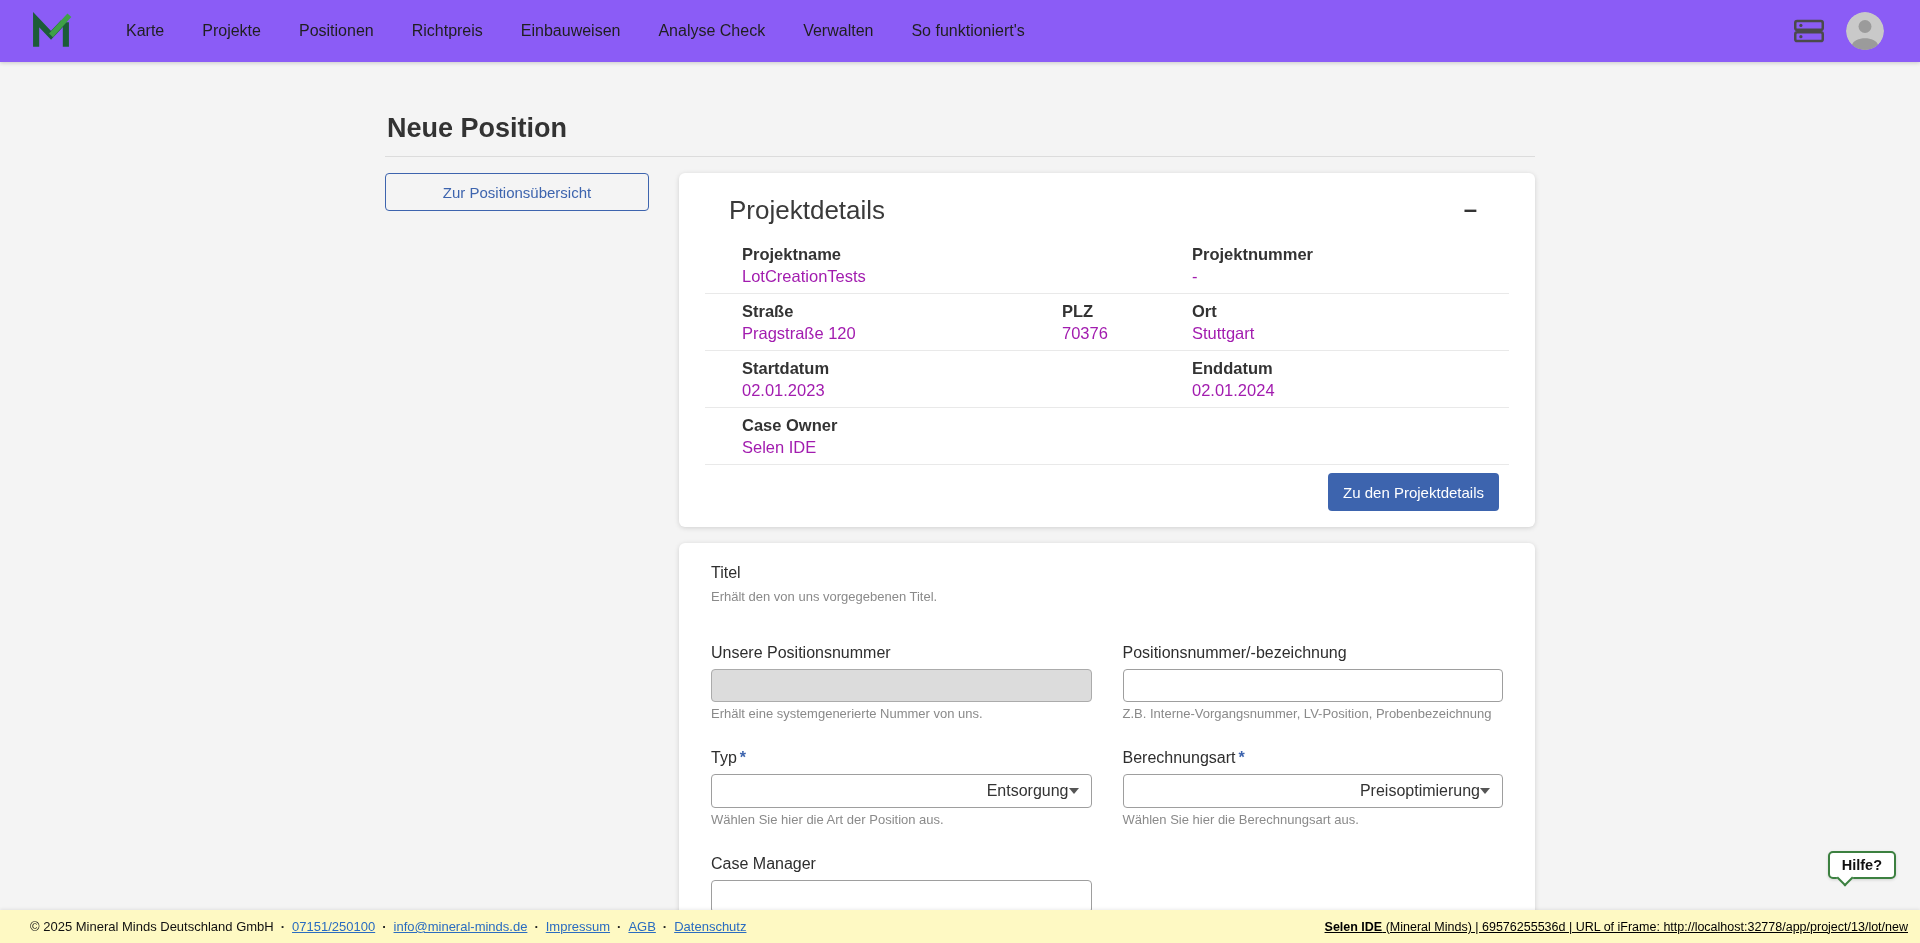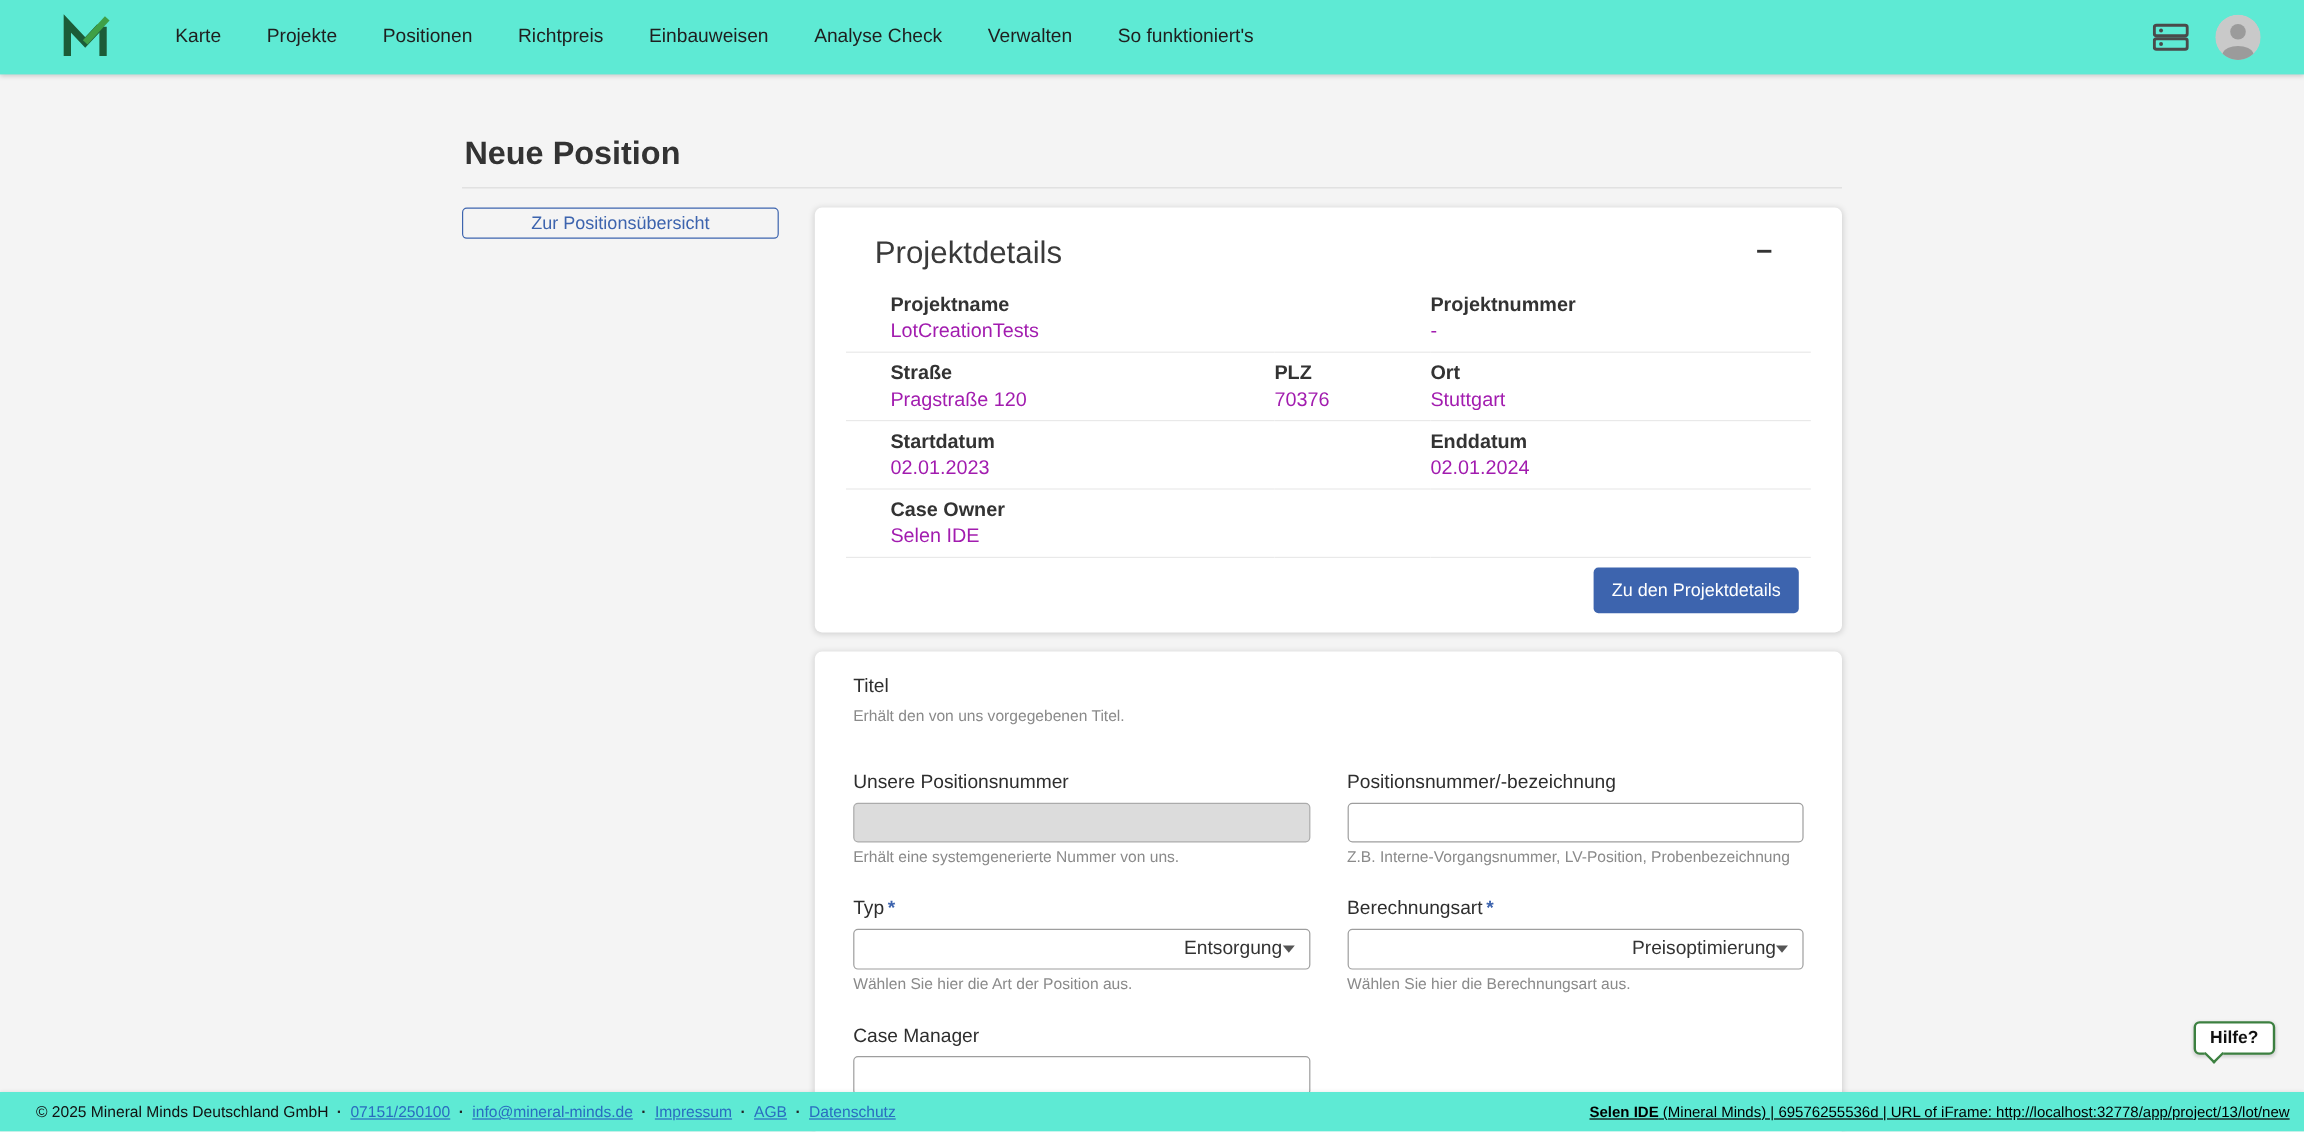--- a/index.html
+++ b/index.html
@@ -8,23 +8,23 @@
     width: 1920px; height: 943px;
     overflow: hidden;
     background: #f4f4f4;
     font-family: "Liberation Sans", sans-serif;
     position: relative;
   }
 
   
   .topbar {
     position: absolute; top: 0; left: 0; right: 0;
-    height: 62px; background: #5eead4;
+    height: 62px; background: #8b5cf6;
     display: flex; align-items: center;
-    padding: 0 36px 0 50px;
+    padding: 0 36px 0 30px;
     box-shadow: 0 1px 4px rgba(0,0,0,.18);
     z-index: 20;
   }
   .logo { margin-right: 54px; display: flex; align-items: center; cursor: pointer; }
   .nav-items { display: flex; gap: 38px; flex: 1; align-items: center; }
   .nav-item {
     font-size: 16px; font-weight: 500; color: #1f1f1f;
     text-decoration: none; cursor: pointer; white-space: nowrap;
   }
   .nav-right { display: flex; align-items: center; gap: 22px; }
@@ -36,21 +36,21 @@
 
   
   .container { width: 1150px; margin: 0 auto; padding-top: 112px; }
   .page-title { font-size: 27px; font-weight: 700; color: #333; margin: 0 0 12px 2px; line-height: 32px; }
   .title-divider { border: none; border-top: 1px solid #dcdcdc; margin: 0 0 16px 0; }
   .layout { display: flex; gap: 30px; align-items: flex-start; }
   .left-col { width: 264px; flex-shrink: 0; }
   .right-col { flex: 1; display: flex; flex-direction: column; gap: 16px; }
 
   .btn-outline {
-    width: 100%; height: 26px;
+    width: 100%; height: 38px;
     border: 1.5px solid #3d64ae; color: #3d64ae;
     background: transparent; border-radius: 4px;
     font-size: 15px; cursor: pointer;
     font-family: "Liberation Sans", sans-serif;
   }
 
   .card {
     background: #fff; border-radius: 6px;
     box-shadow: 0 1px 5px rgba(0,0,0,.15);
   }
@@ -115,21 +115,21 @@
   .help-bubble::after {
     content: ""; position: absolute; left: 9px; bottom: -7px;
     width: 10px; height: 10px; background: #fff;
     border-left: 2px solid #3c8040; border-bottom: 2px solid #3c8040;
     transform: rotate(-45deg);
   }
 
   
   .footer {
     position: absolute; left: 0; right: 0; bottom: 0; height: 33px;
-    background: #5eead4; z-index: 30;
+    background: #fef9c3; z-index: 30;
     display: flex; align-items: center; justify-content: space-between;
     padding: 0 12px 0 30px; box-shadow: 0 -1px 3px rgba(0,0,0,.08); text-align: right;
   }
   .footer-left { display: flex; align-items: center; gap: 7px; font-size: 13px; color: #111; }
   .footer-left a { color: #2a6cc0; text-decoration: underline; cursor: pointer; }
   .sep-item::before {
     content: "·"; color: #222; margin-right: 7px;
     display: inline-block; font-weight: 700;
   }
   .footer-right { font-size: 12.5px; color: #000; white-space: nowrap; text-decoration: underline; }

